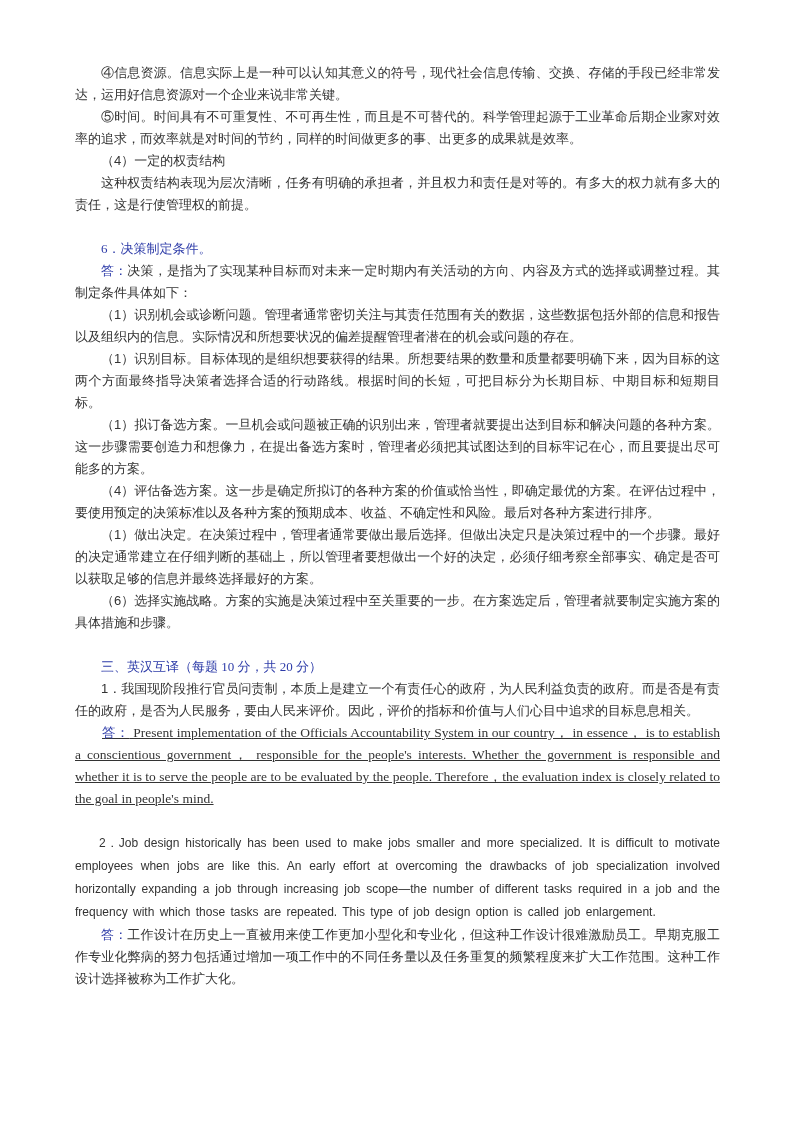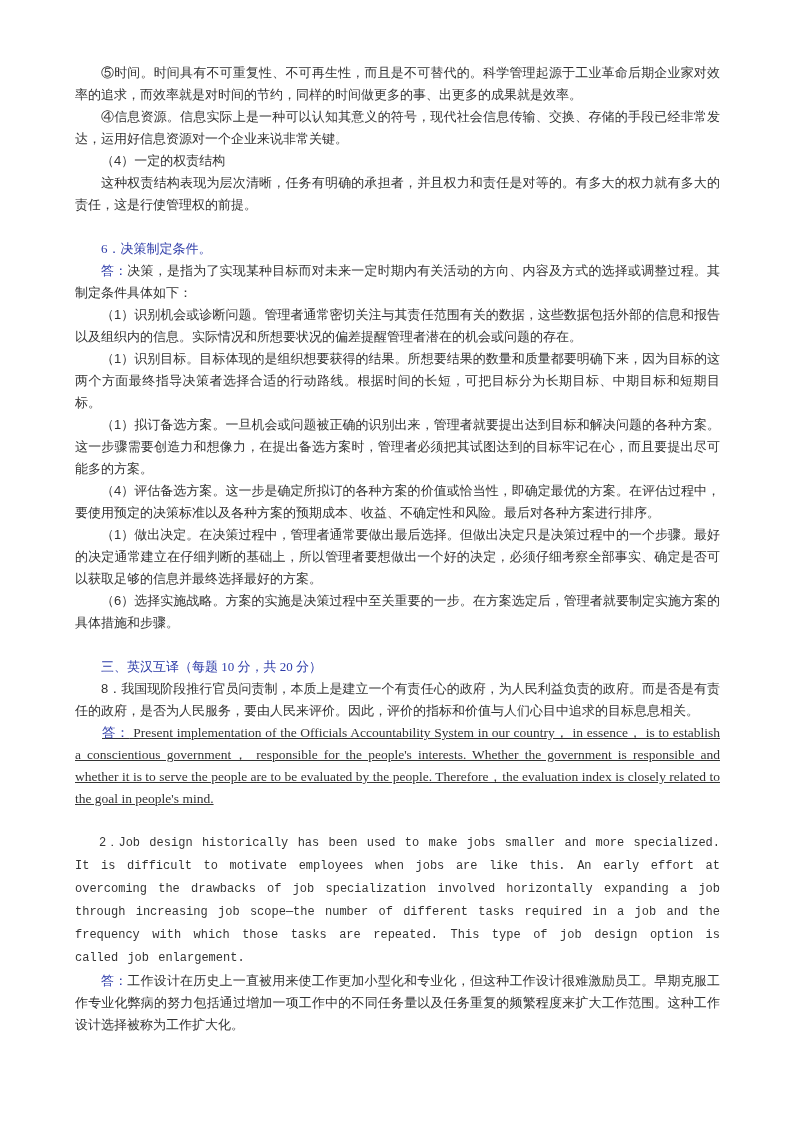--- a/index.html
+++ b/index.html
@@ -24,34 +24,34 @@
   }
   .blue { color: var(--accent-blue, #2d3ba8); font-family: Liberation Serif, serif; }
   .prefix { color: var(--accent-blue, #2d3ba8); }
   .gap { margin-top: 22px; }
   .en-serif {
     font-family: "Liberation Serif", serif;
     font-size: 13.5px;
     text-decoration: underline;
   }
   .en-mono {
-    font-family: Liberation Mono, monospace;
+    font-family: Liberation Sans, sans-serif;
     font-size: 12px;
     line-height: 23px;
     word-spacing: 2px;
   }
 </style>
 </head>
 <body>
 
 <div class="page" style="background: rgb(255, 255, 255); color: rgb(51, 51, 51);">
 
+  <p class="para">④信息资源。信息实际上是一种可以认知其意义的符号，现代社会信息传输、交换、存储的手段已经非常发达，运用好信息资源对一个企业来说非常关键。</p>
+
   <p class="para">⑤时间。时间具有不可重复性、不可再生性，而且是不可替代的。科学管理起源于工业革命后期企业家对效率的追求，而效率就是对时间的节约，同样的时间做更多的事、出更多的成果就是效率。</p>
-
-  <p class="para">④信息资源。信息实际上是一种可以认知其意义的符号，现代社会信息传输、交换、存储的手段已经非常发达，运用好信息资源对一个企业来说非常关键。</p>
 
   <p class="para">（4）一定的权责结构</p>
 
   <p class="para">这种权责结构表现为层次清晰，任务有明确的承担者，并且权力和责任是对等的。有多大的权力就有多大的责任，这是行使管理权的前提。</p>
 
   <p class="para blue gap">6．决策制定条件。</p>
 
   <p class="para"><span class="prefix">答：</span><span>决策，是指为了实现某种目标而对未来一定时期内有关活动的方向、内容及方式的选择或调整过程。其制定条件具体如下：</span></p>
 
   <p class="para">（1）识别机会或诊断问题。管理者通常密切关注与其责任范围有关的数据，这些数据包括外部的信息和报告以及组织内的信息。实际情况和所想要状况的偏差提醒管理者潜在的机会或问题的存在。</p>
@@ -62,21 +62,21 @@
 
   <p class="para">（4）评估备选方案。这一步是确定所拟订的各种方案的价值或恰当性，即确定最优的方案。在评估过程中，要使用预定的决策标准以及各种方案的预期成本、收益、不确定性和风险。最后对各种方案进行排序。</p>
 
   <p class="para">（1）做出决定。在决策过程中，管理者通常要做出最后选择。但做出决定只是决策过程中的一个步骤。最好的决定通常建立在仔细判断的基础上，所以管理者要想做出一个好的决定，必须仔细考察全部事实、确定是否可以获取足够的信息并最终选择最好的方案。</p>
 
   <p class="para">（6）选择实施战略。方案的实施是决策过程中至关重要的一步。在方案选定后，管理者就要制定实施方案的具体措施和步骤。</p>
 
 
   <p class="para blue gap">三、英汉互译（每题 10 分，共 20 分）</p>
 
-  <p class="para">8．我国现阶段推行官员问责制，本质上是建立一个有责任心的政府，为人民利益负责的政府。而是否是有责任的政府，是否为人民服务，要由人民来评价。因此，评价的指标和价值与人们心目中追求的目标息息相关。</p>
+  <p class="para">1．我国现阶段推行官员问责制，本质上是建立一个有责任心的政府，为人民利益负责的政府。而是否是有责任的政府，是否为人民服务，要由人民来评价。因此，评价的指标和价值与人们心目中追求的目标息息相关。</p>
 
   <p class="para en-serif"><span class="prefix">答：</span><span> Present implementation of the Officials Accountability System in our country， in essence， is to establish a conscientious government， responsible for the people's interests. Whether the government is responsible and whether it is to serve the people are to be evaluated by the people.  Therefore，the evaluation index is closely related to the goal in people's mind.</span></p>
 
   <p class="para en-mono gap">2．Job design historically has been used to make jobs smaller and more specialized. It is difficult to motivate employees when jobs are like this. An early effort at overcoming the drawbacks of job specialization involved horizontally expanding a job through increasing job scope—the number of different tasks required in a job and the frequency with which those tasks are repeated. This type of job design option is called job enlargement.</p>
 
   <p class="para"><span class="prefix">答：</span><span>工作设计在历史上一直被用来使工作更加小型化和专业化，但这种工作设计很难激励员工。早期克服工作专业化弊病的努力包括通过增加一项工作中的不同任务量以及任务重复的频繁程度来扩大工作范围。这种工作设计选择被称为工作扩大化。</span></p>
 
 </div>
 
 </body></html>

